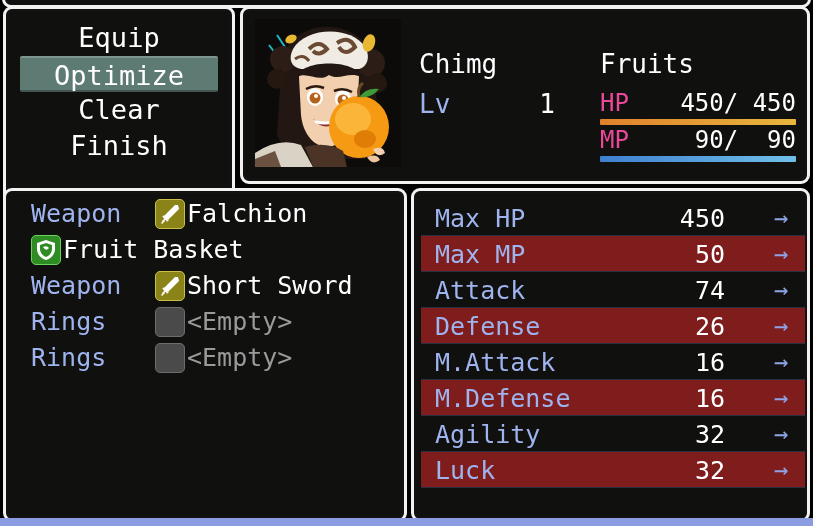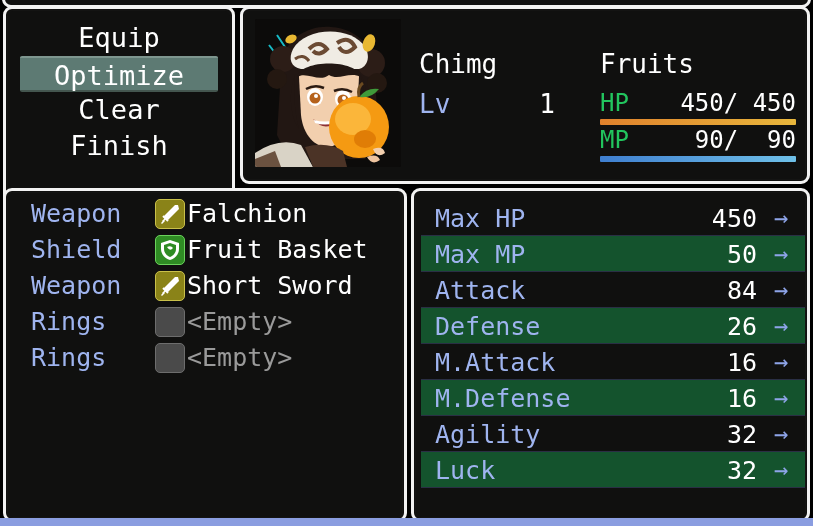--- a/index.html
+++ b/index.html
@@ -130,21 +130,21 @@
     position: absolute;
     left: 357px;
     width: 196px;
   }
   #hp-block { top: 80px; }
   #mp-block { top: 117px; }
 
   .gauge-label {
     position: absolute;
     left: 0; top: 0;
-    color: #22c55e;
+    color: #ec4899;
     font-size: 24px;
     line-height: 28px;
   }
   .gauge-value {
     position: absolute;
     right: 0; top: 0;
     color: #ffffff;
     font-size: 24px;
     line-height: 28px;
     white-space: pre;
@@ -213,22 +213,23 @@
     left: 7px; top: 9px;
     width: 384px;
   }
   .param-row {
     height: 36px;
     display: flex;
     align-items: center;
     position: relative;
     box-sizing: border-box;
     padding: 0 0 0 14px;
-  }
-  .param-row.striped { background: #14532d; }
+    gap: 32px;
+  }
+  .param-row.striped { background: #7f1d1d; }
   .param-row::after {
     content: "";
     position: absolute;
     left: 0; right: 0; bottom: 0;
     height: 1px;
     background: #2a2f45;
   }
   .param-label {
     color: #9fb4ef;
     font-size: 25px;
@@ -345,21 +346,20 @@
           <svg width="24" height="24" viewBox="0 0 24 24">
             <path d="M20 3 L21 7 L10 18 L7 17 L6 14 L17 3 Z" fill="#ffffff"></path>
             <path d="M4 19 L9 14 L10 15 L5 20 Z" fill="#ffffff"></path>
             <path d="M3 21 L6 18 L7 19 L4 22 Z" fill="#ffffff"></path>
             <path d="M5 14 L10 19" stroke="#ffffff" stroke-width="2"></path>
           </svg>
         </span>
         <span class="slot-name">Falchion</span>
       </div>
       <div class="slot-row">
-        <span class="slot-label">Shield</span>
         <span class="slot-icon icon-shield">
           <svg width="24" height="24" viewBox="0 0 24 24">
             <path d="M12 2 L21 5 V11 C21 17 16 21 12 22 C8 21 3 17 3 11 V5 Z" fill="#ffffff"></path>
             <path d="M12 5 L18 7 V11 C18 15 15 18 12 19 C9 18 6 15 6 11 V7 Z" fill="#2f8c24"></path>
             <path d="M9 9 q4 -2 6 1 q-3 4 -6 -1 Z" fill="#ffffff"></path>
           </svg>
         </span>
         <span class="slot-name">Fruit Basket</span>
       </div>
       <div class="slot-row">
@@ -394,21 +394,21 @@
         <span class="param-value">450</span>
         <span class="param-arrow">→</span>
       </div>
       <div class="param-row striped">
         <span class="param-label">Max MP</span>
         <span class="param-value">50</span>
         <span class="param-arrow">→</span>
       </div>
       <div class="param-row">
         <span class="param-label">Attack</span>
-        <span class="param-value">84</span>
+        <span class="param-value">74</span>
         <span class="param-arrow">→</span>
       </div>
       <div class="param-row striped">
         <span class="param-label">Defense</span>
         <span class="param-value">26</span>
         <span class="param-arrow">→</span>
       </div>
       <div class="param-row">
         <span class="param-label">M.Attack</span>
         <span class="param-value">16</span>

